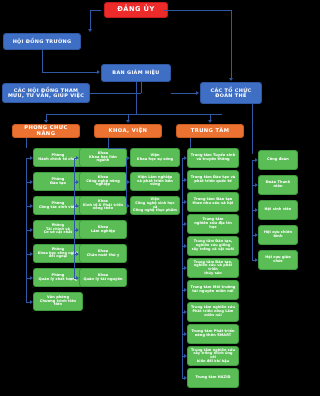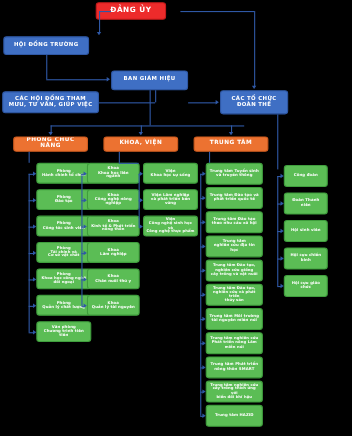--- a/index.html
+++ b/index.html
@@ -27,21 +27,21 @@
   .v{width:1px;}
 
   .arrow{position:absolute;width:0;height:0;}
   .ar{border-top:2px solid transparent;border-bottom:2px solid transparent;border-left:3px solid #2f58a5;}
   .ad{border-left:2px solid transparent;border-right:2px solid transparent;border-top:3px solid #2f58a5;}
 </style>
 </head>
 <body>
 
 <div id="chart">
-    <div class="node red" style="left: 87px; top: 2px; width: 64px; height: 16px; text-align: center;">
+    <div class="node red" style="left: 104px; top: 2px; width: 64px; height: 16px; text-align: center;">
       <span>ĐẢNG ỦY</span>
     </div>
     <div class="node blue" style="left: 3px; top: 33px; width: 78px; height: 17px;">
       <span>HỘI ĐỒNG TRƯỜNG</span>
     </div>
     <div class="node blue" style="left: 101px; top: 64px; width: 70px; height: 18px;">
       <span>BAN GIÁM HIỆU</span>
     </div>
     <div class="node blue" style="left: 2px; top: 83px; width: 88px; height: 20px;">
       <span>CÁC HỘI ĐỒNG THAM MƯU, TƯ VẤN, GIÚP VIỆC</span>

